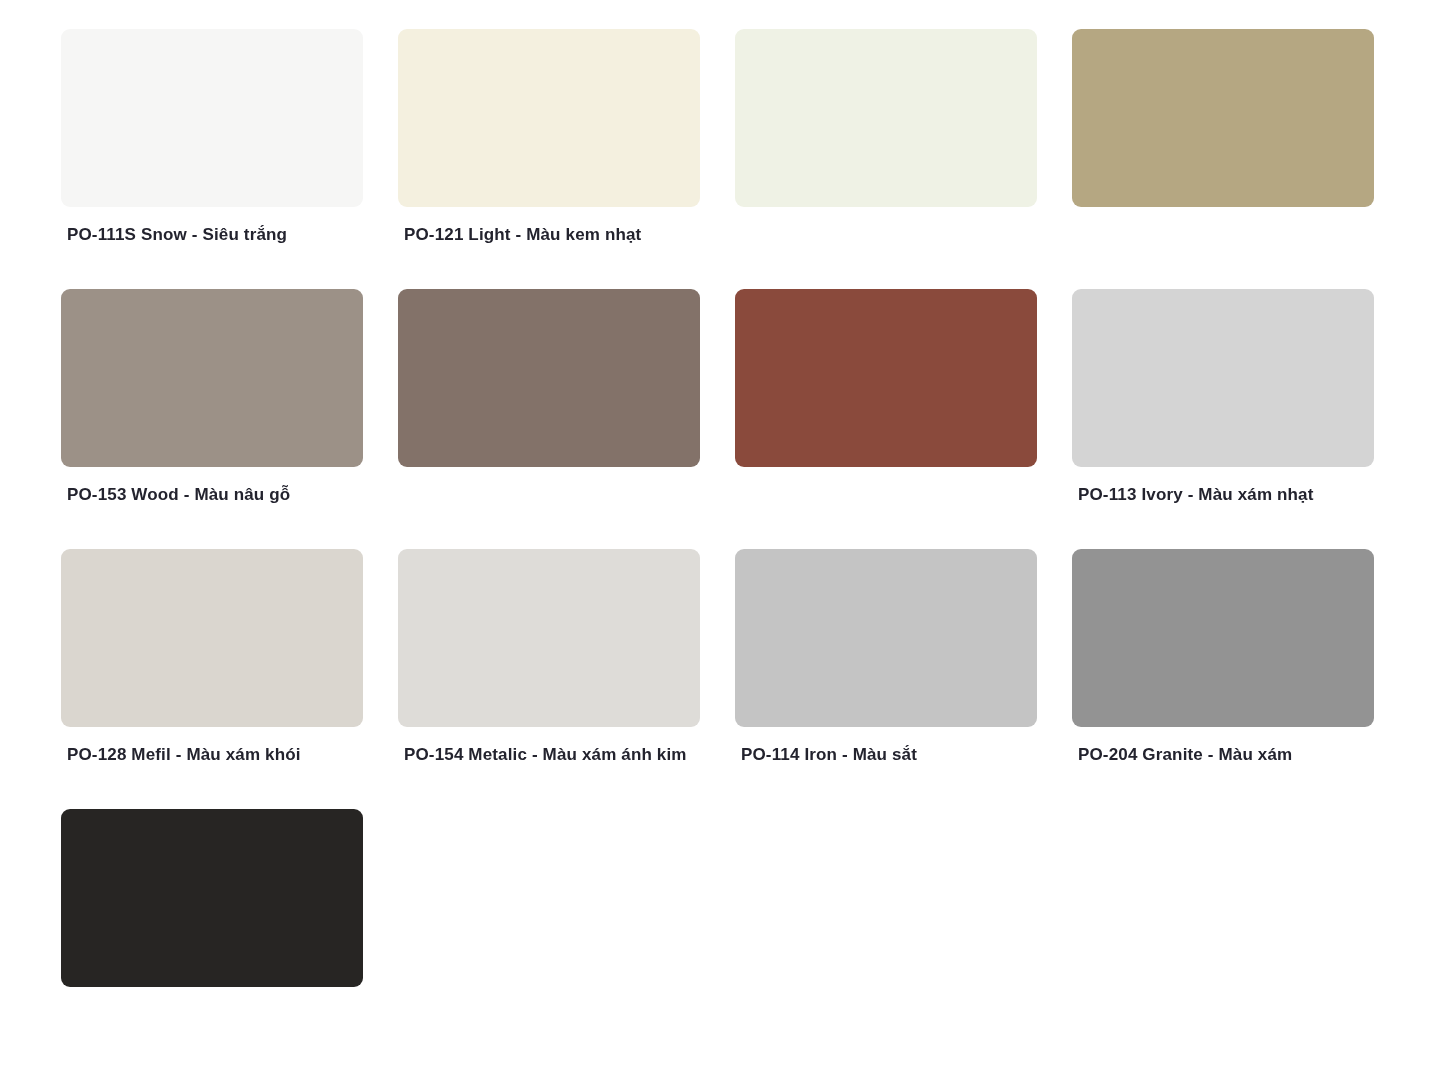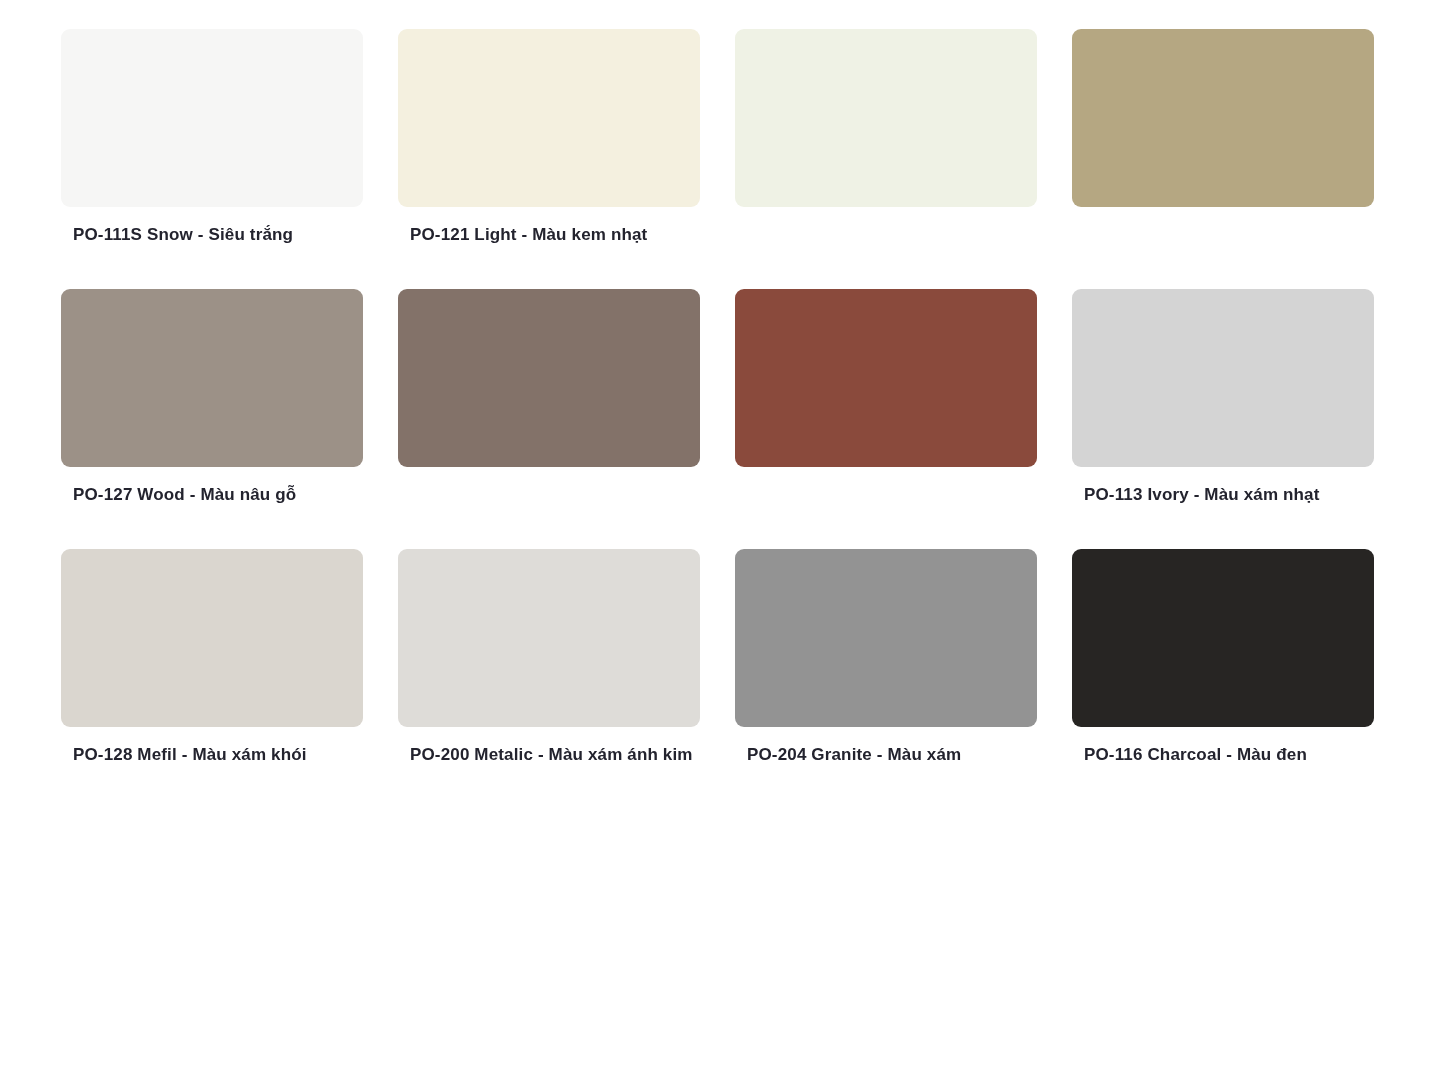--- a/index.html
+++ b/index.html
@@ -39,21 +39,21 @@
     column-gap: 35px;
     row-gap: 0px;
     grid-auto-rows: 260px;
     align-content: start;
   }
 
   .swatch-card {
     width: 302px;
     display: flex;
     flex-direction: column;
-    align-items: flex-end;
+    align-items: center;
   }
 
   .swatch-chip {
     width: 302px;
     height: 178px;
     border-radius: 9px;
     display: block;
   }
 
   .swatch-label {
@@ -82,41 +82,44 @@
       <div class="swatch-label">PO-121 Light - Màu kem nhạt</div>
     </div>
     <div class="swatch-card">
       <div class="swatch-chip" style="background: rgb(239, 242, 229);"></div>
     </div>
     <div class="swatch-card">
       <div class="swatch-chip" style="background: rgb(181, 167, 130);"></div>
     </div>
     <div class="swatch-card">
       <div class="swatch-chip" style="background: rgb(156, 145, 135);"></div>
-      <div class="swatch-label">PO-127 Wood - Màu nâu gỗ</div>
+      <div class="swatch-label">PO-153 Wood - Màu nâu gỗ</div>
     </div>
     <div class="swatch-card">
       <div class="swatch-chip" style="background: rgb(131, 114, 105);"></div>
     </div>
     <div class="swatch-card">
       <div class="swatch-chip" style="background: rgb(138, 74, 60);"></div>
     </div>
     <div class="swatch-card">
       <div class="swatch-chip" style="background: rgb(212, 212, 212);"></div>
       <div class="swatch-label">PO-113 Ivory - Màu xám nhạt</div>
     </div>
     <div class="swatch-card">
       <div class="swatch-chip" style="background: rgb(218, 214, 207);"></div>
       <div class="swatch-label">PO-128 Mefil - Màu xám khói</div>
     </div>
     <div class="swatch-card">
       <div class="swatch-chip" style="background: rgb(222, 220, 216);"></div>
-      <div class="swatch-label">PO-200 Metalic - Màu xám ánh kim</div>
+      <div class="swatch-label">PO-154 Metalic - Màu xám ánh kim</div>
+    </div>
+    <div class="swatch-card">
+      <div class="swatch-chip" style="background: rgb(196, 196, 196);"></div>
+      <div class="swatch-label">PO-114 Iron - Màu sắt</div>
     </div>
     <div class="swatch-card">
       <div class="swatch-chip" style="background: rgb(147, 147, 147);"></div>
       <div class="swatch-label">PO-204 Granite - Màu xám</div>
     </div>
     <div class="swatch-card">
       <div class="swatch-chip" style="background: rgb(39, 37, 35);"></div>
-      <div class="swatch-label">PO-116 Charcoal - Màu đen</div>
     </div>
   </div>
 
 </body></html>

